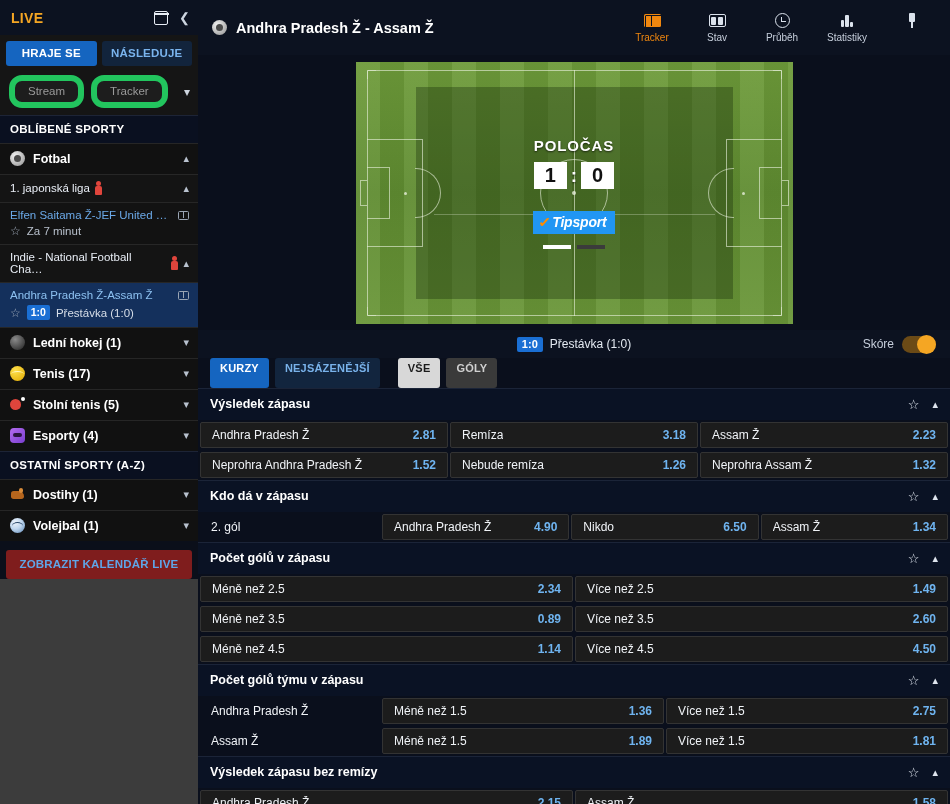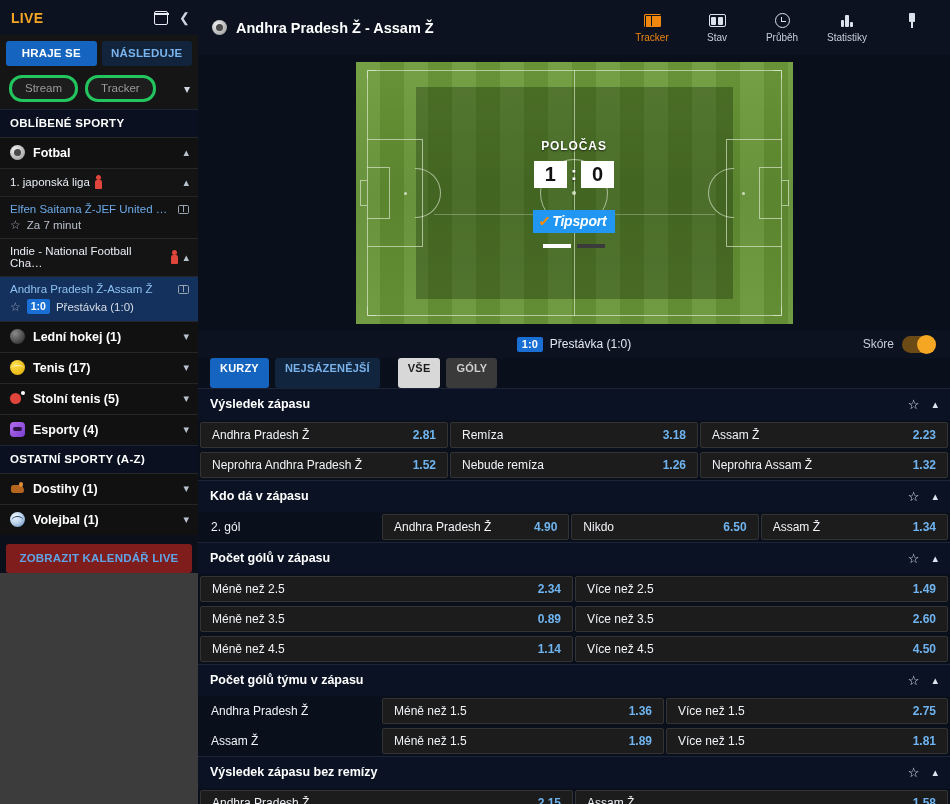--- a/index.html
+++ b/index.html
@@ -33,21 +33,21 @@
   .sb-tabs { display: flex; gap: 5px; padding: 6px 6px 5px 6px; background: #151515; }
   .sb-tab {
     flex: 1; text-align: center; font-size: 11.5px; font-weight: bold;
     padding: 6px 0 7px; border-radius: 3px; letter-spacing: .2px;
   }
   .sb-tab.active { background: #1565c0; color: #ffffff; }
   .sb-tab.inactive { background: #12243c; color: #7ab4ee; }
 
   .sb-chips { display: flex; align-items: center; gap: 7px; padding: 4px 8px 7px 9px; background: #151515; }
   .chip {
-    border: 3px solid #22c55e; border-radius: 13px; color: #9a9a9a;
+    border: 6px solid #22c55e; border-radius: 13px; color: #9a9a9a;
     font-size: 11.5px; padding: 4px 13px 5px; background: #1d1d1d;
   }
   .chips-chev { margin-left: auto; color: #cfd6e0; font-size: 12px; }
 
   .sb-section {
     background: #0a1020; color: #ffffff; font-size: 11.5px; font-weight: bold;
     padding: 7px 10px 8px; letter-spacing: .3px;
     border-top: 1px solid #1d2436;
   }
 
@@ -173,21 +173,21 @@
     border: 1.4px solid rgba(232,240,220,.62); border-right: none; border-radius: 26px 0 0 26px; }
   .p-mid { position: absolute; left: 78px; right: 78px; top: 58%; height: 1px; background: rgba(232,240,220,.3); }
   .corner { position: absolute; width: 9px; height: 9px; border: 1.4px solid rgba(232,240,220,.5); }
   .c-tl { left: 11px; top: 8px; border-right: none; border-bottom: none; }
   .c-tr { right: 11px; top: 8px; border-left: none; border-bottom: none; }
   .c-bl { left: 11px; bottom: 8px; border-right: none; border-top: none; }
   .c-br { right: 11px; bottom: 8px; border-left: none; border-top: none; }
 
   .p-overlay { position: absolute; left: 0; right: 0; top: 0; bottom: 0; display: flex;
     flex-direction: column; align-items: center; justify-content: center; }
-  .p-phase { color: #ffffff; font-size: 12px; font-weight: bold; letter-spacing: .9px;
+  .p-phase { color: #ffffff; font-size: 15px; font-weight: bold; letter-spacing: .9px;
     text-shadow: 0 1px 2px rgba(0,0,0,.65); margin-bottom: 8px; }
   .p-score { display: flex; align-items: center; gap: 2px; }
   .p-score .num { background: #ffffff; color: #111111; font-size: 20px; font-weight: bold;
     width: 33px; height: 27px; display: flex; align-items: center; justify-content: center; }
   .p-score .sep { color: #ffffff; font-size: 19px; font-weight: bold; padding: 0 2px;
     text-shadow: 0 1px 2px rgba(0,0,0,.6); }
   .p-logo { margin-top: 22px; background: #2196f3; display: flex; align-items: center; gap: 2px;
     padding: 3px 9px 4px 6px; }
   .p-logo .tick { color: #ff8c00; font-size: 14px; font-weight: bold; line-height: 1; transform: scaleX(1.15); }
   .p-logo .tx { color: #ffffff; font-size: 14px; font-weight: bold; font-style: italic; letter-spacing: -.2px; }

